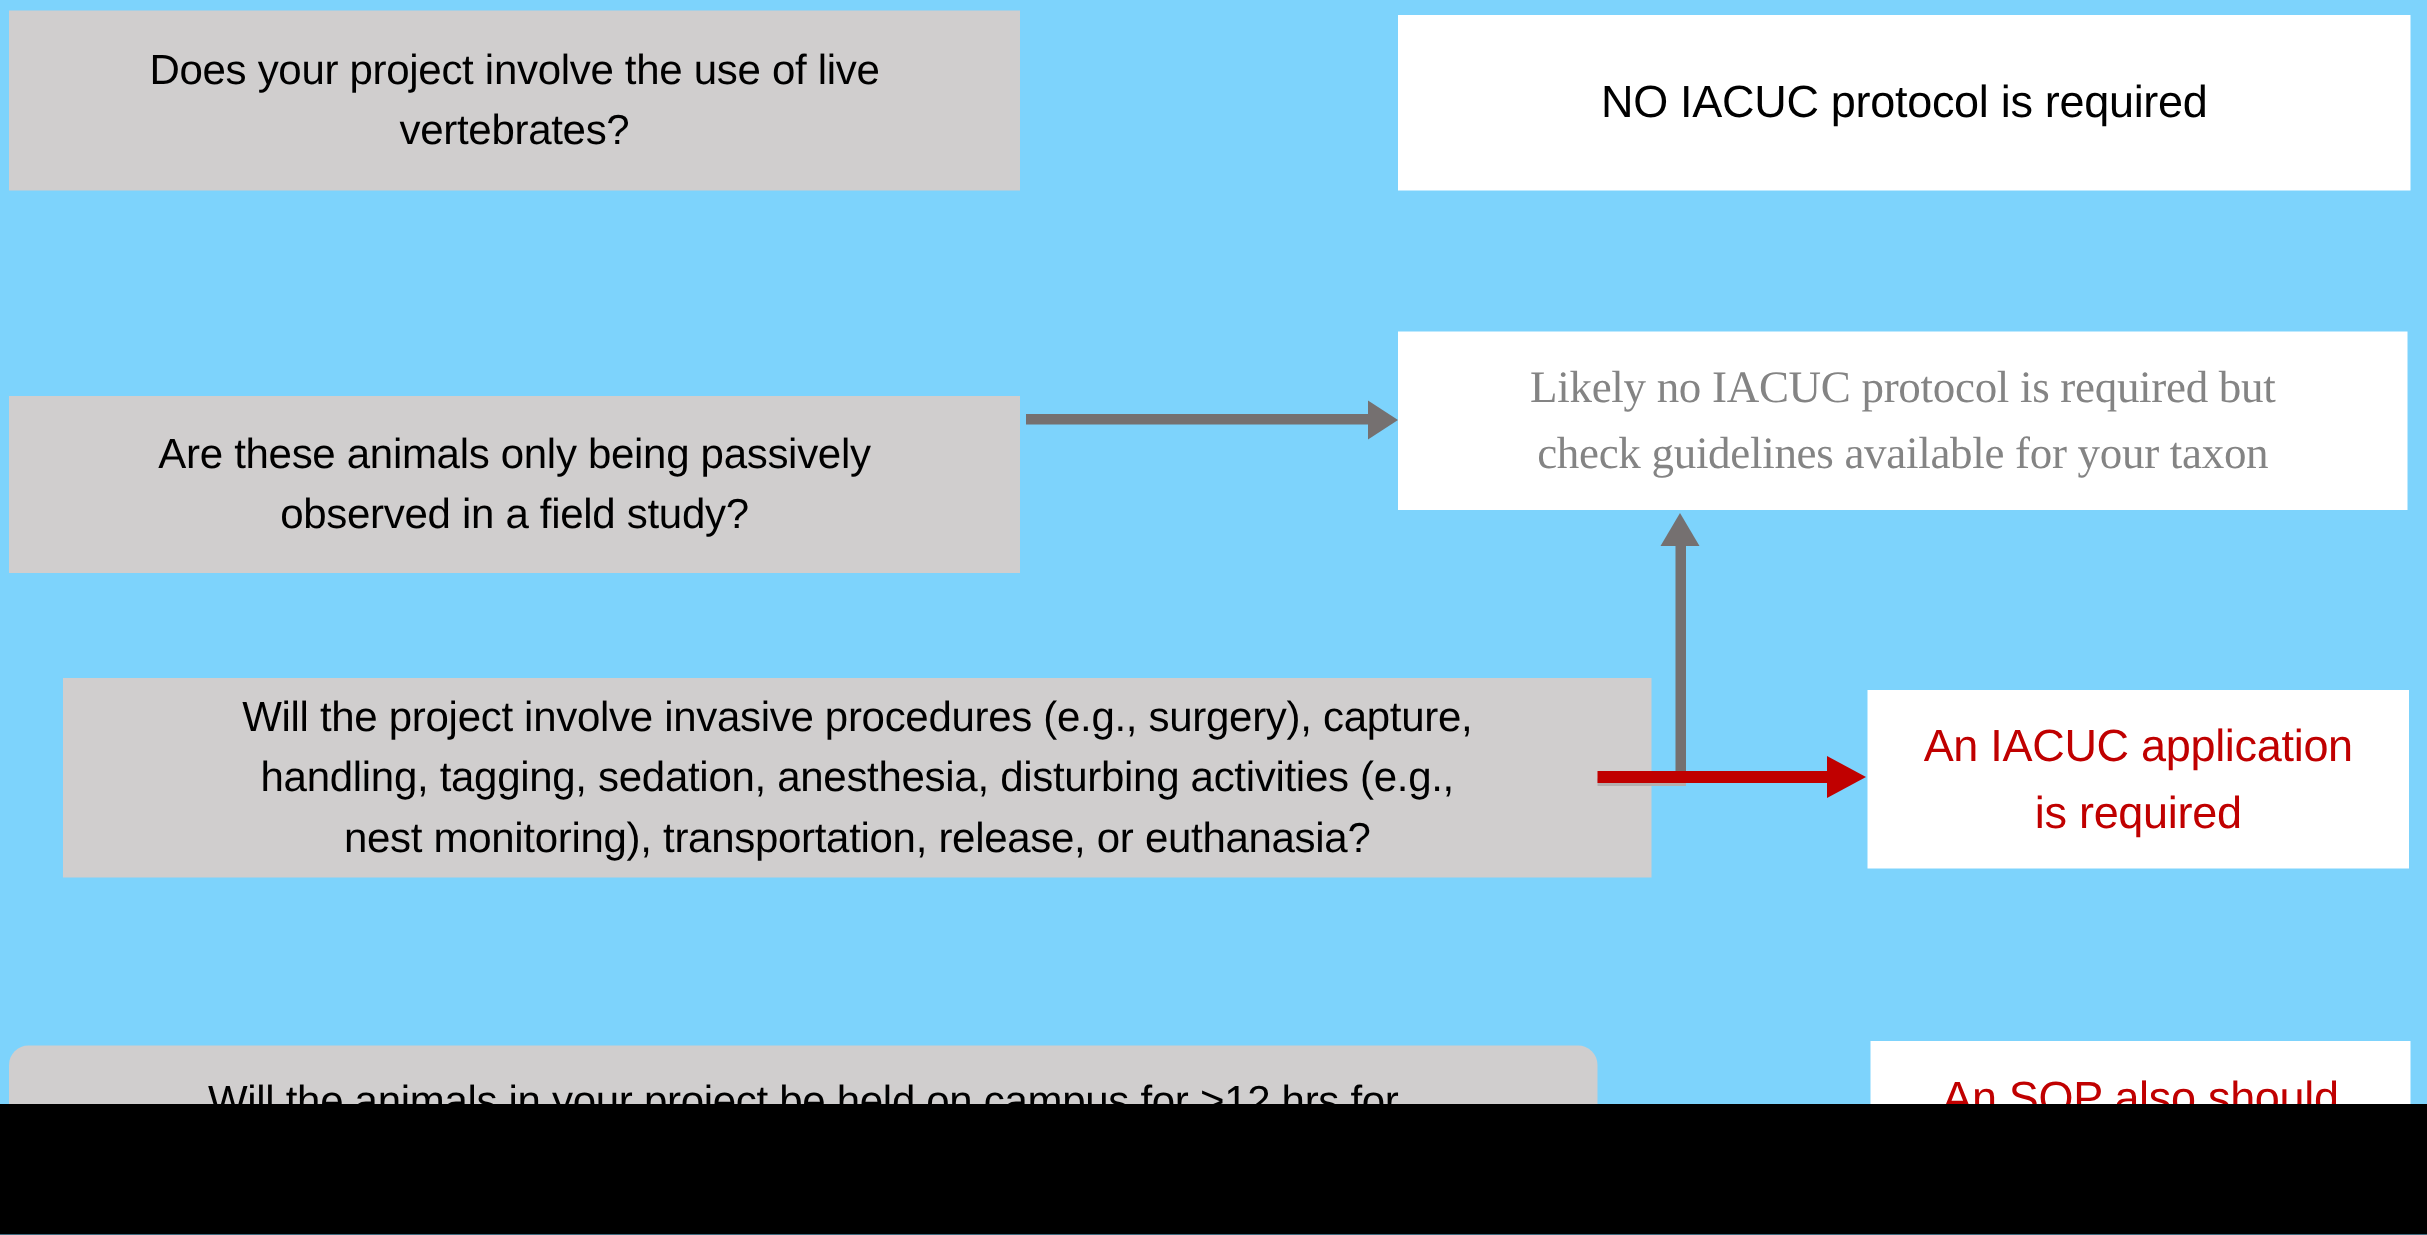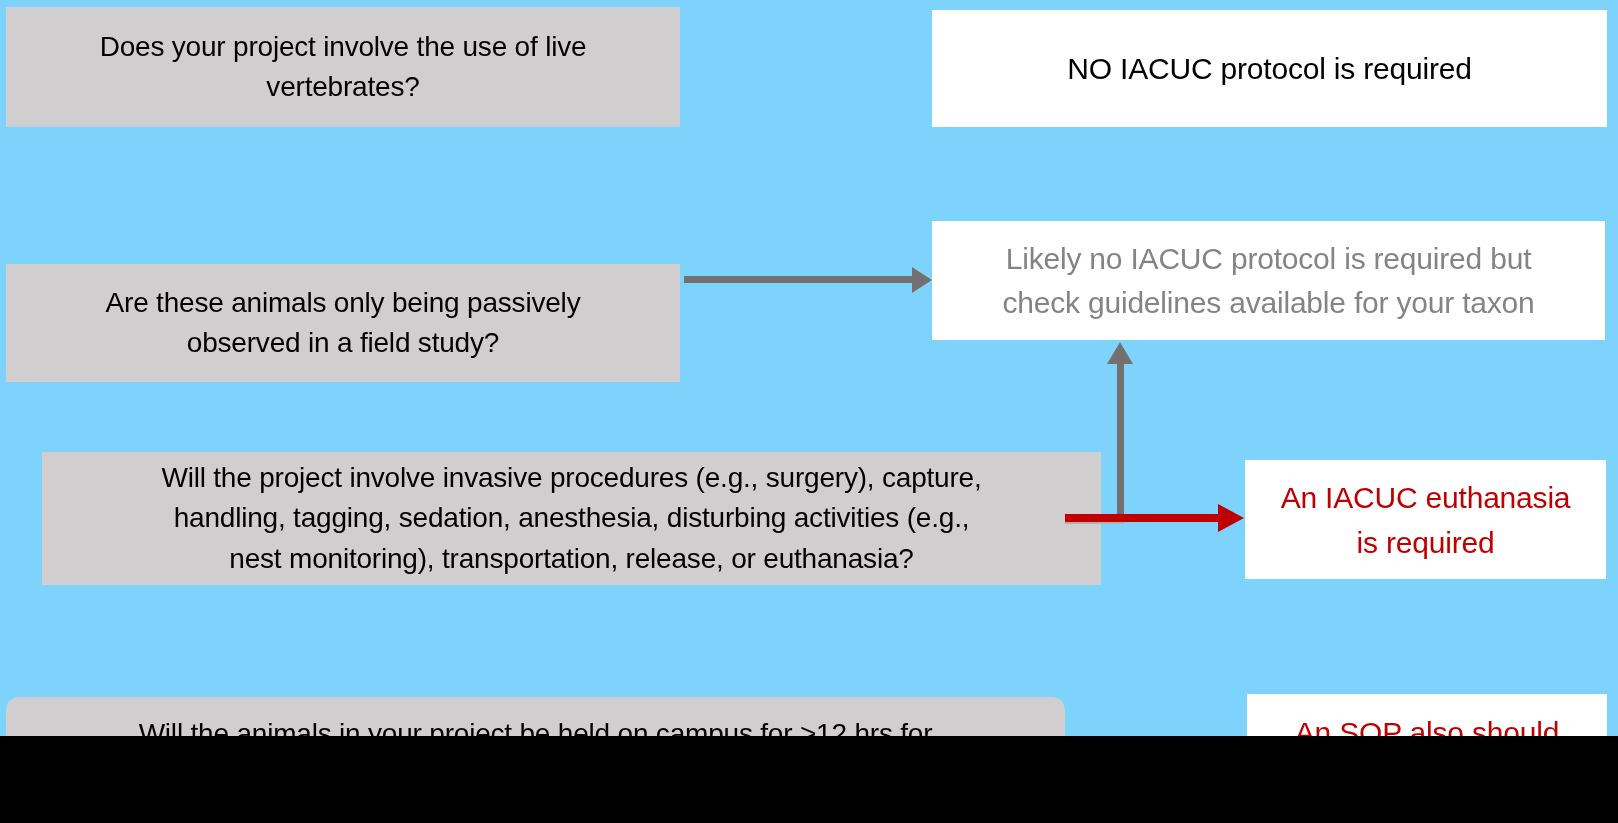--- a/index.html
+++ b/index.html
@@ -34,21 +34,21 @@
     line-height: 1.43;
     padding: 0 8px;
   }
   .o-box {
     background: #ffffff;
     font-size: 30px;
     line-height: 1.45;
     padding: 0 28px;
   }
   .o-normal { color: #000000; }
-  .o-muted  { color: #848484; }
+  .o-muted  { color: #848484; font-family: Liberation Serif, serif; }
   .o-alert  { color: #c00000; font-size: 30px; line-height: 1.5; }
 
   
   .shaft-h { position: absolute; }
   .shaft-v { position: absolute; }
   .head-right {
     position: absolute;
     width: 0; height: 0;
     border-top: 13px solid transparent;
     border-bottom: 13px solid transparent;
@@ -95,21 +95,21 @@
   <div class="box o-box o-normal" style="left:932px; top:10px; width:675px; height:117px;">
     <span class="txt">NO IACUC protocol is required</span>
   </div>
 
   <div class="box o-box o-muted" style="left:932px; top:221px; width:673px; height:119px;">
     <span class="txt">Likely no IACUC protocol is required but
 check guidelines available for your taxon</span>
   </div>
 
   <div class="box o-box o-alert" style="left:1245px; top:460px; width:361px; height:119px;">
-    <span class="txt">An IACUC euthanasia
+    <span class="txt">An IACUC application
 is required</span>
   </div>
 
   <div class="box o-box o-alert" style="left:1247px; top:694px; width:360px; height:121px;">
     <span class="txt">An SOP also should
 be research</span>
   </div>
 
   <div>
     <div class="shaft-h gray" style="left:684px; top:276px; width:232px; height:7px;"></div>

